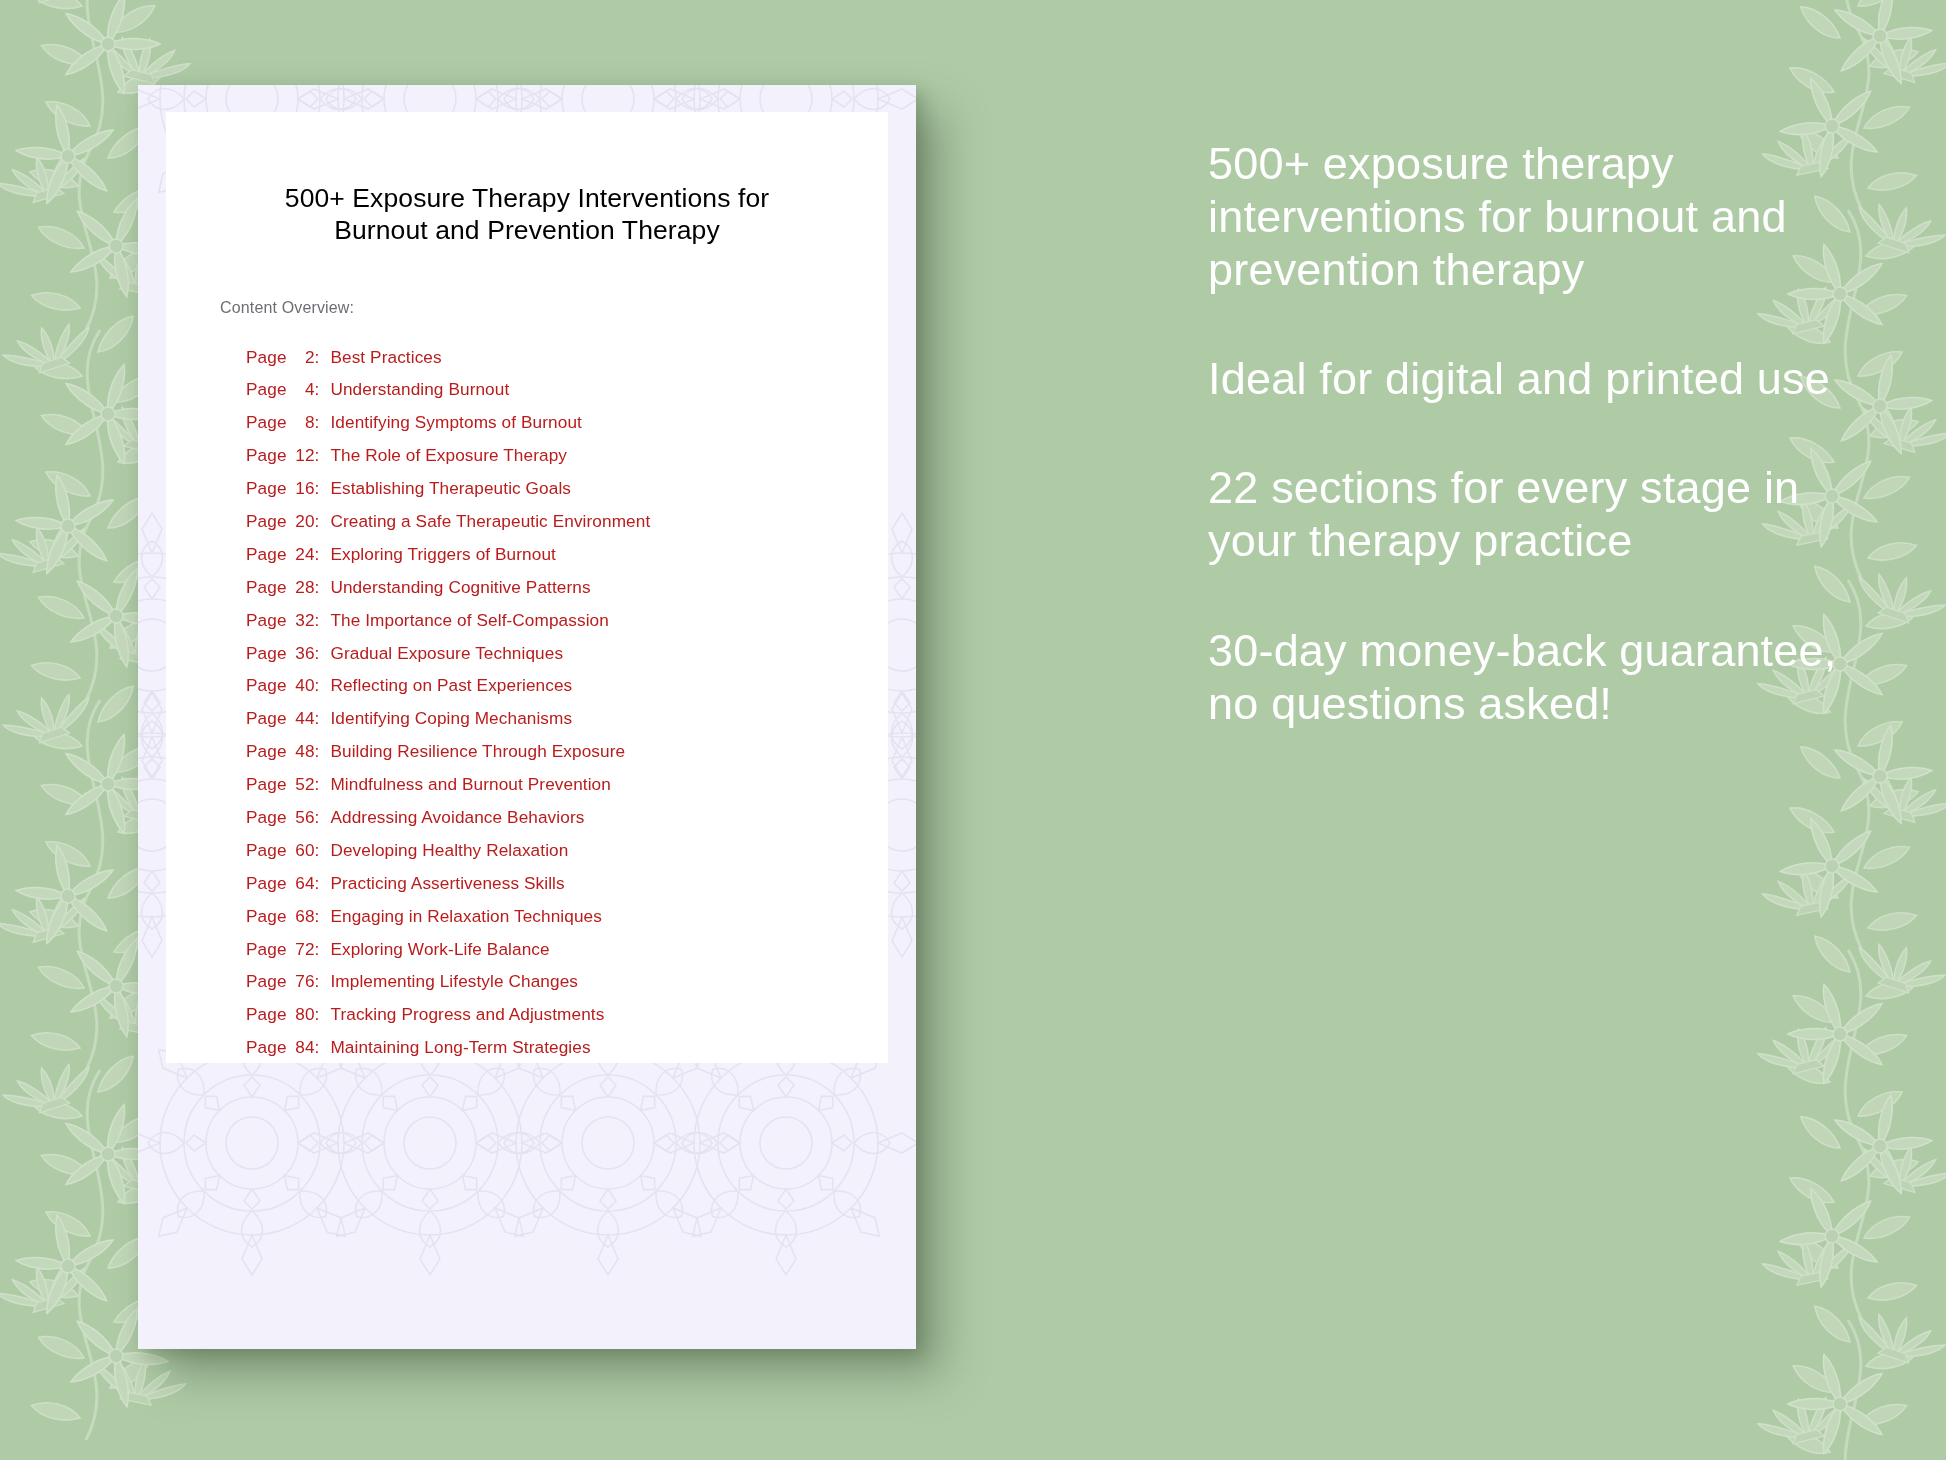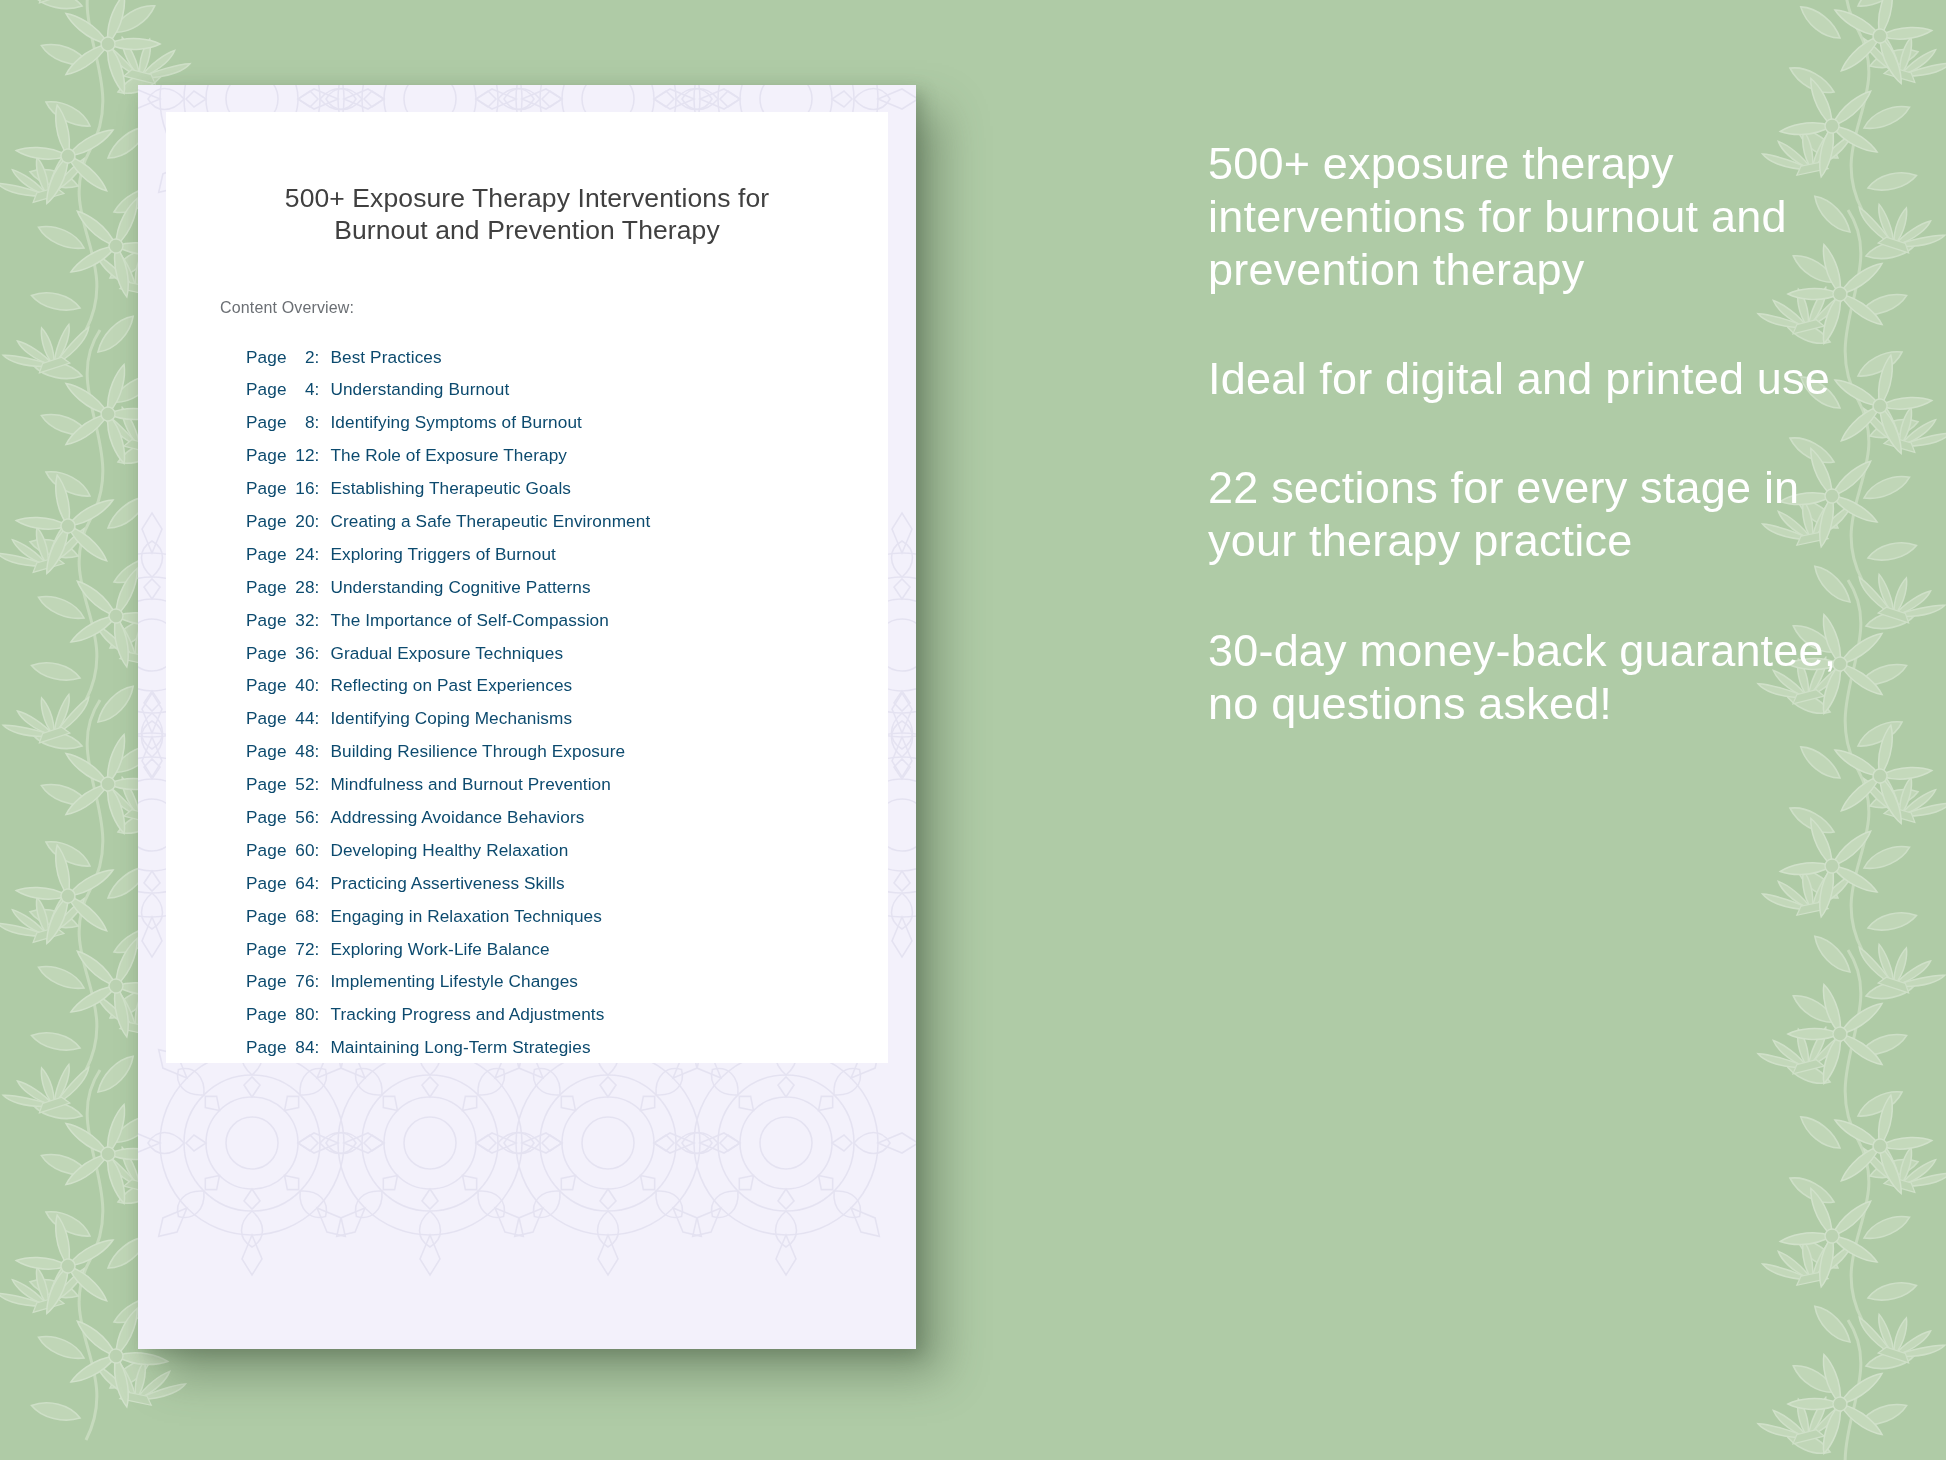--- a/index.html
+++ b/index.html
@@ -55,21 +55,21 @@
     width: 722px;
     height: 951px;
     background: #ffffff;
     padding: 40px 54px 0 54px;
     overflow: hidden;
   }
 
   .doc-title {
     font-size: 26.5px;
     line-height: 1.22;
-    color: #404040;
+    color: #000000;
     text-align: center;
     font-weight: 400;
     letter-spacing: 0.1px;
     margin: 30px 16px 0 16px;
   }
 
   .doc-subtitle {
     font-size: 16px;
     color: #6b6f74;
     font-weight: 400;
@@ -80,21 +80,21 @@
 
   .toc {
     margin-top: 24px;
     margin-left: 26px;
     list-style: none;
   }
 
   .toc-row {
     display: flex;
     font-size: 17.2px;
-    color: #0c4a6e;
+    color: #b91c1c;
     line-height: 1.0;
     padding: 7.85px 0;
     letter-spacing: 0.1px;
     white-space: nowrap;
   }
 
   .toc-pagelabel {
     display: inline-block;
   }
   .toc-num {

